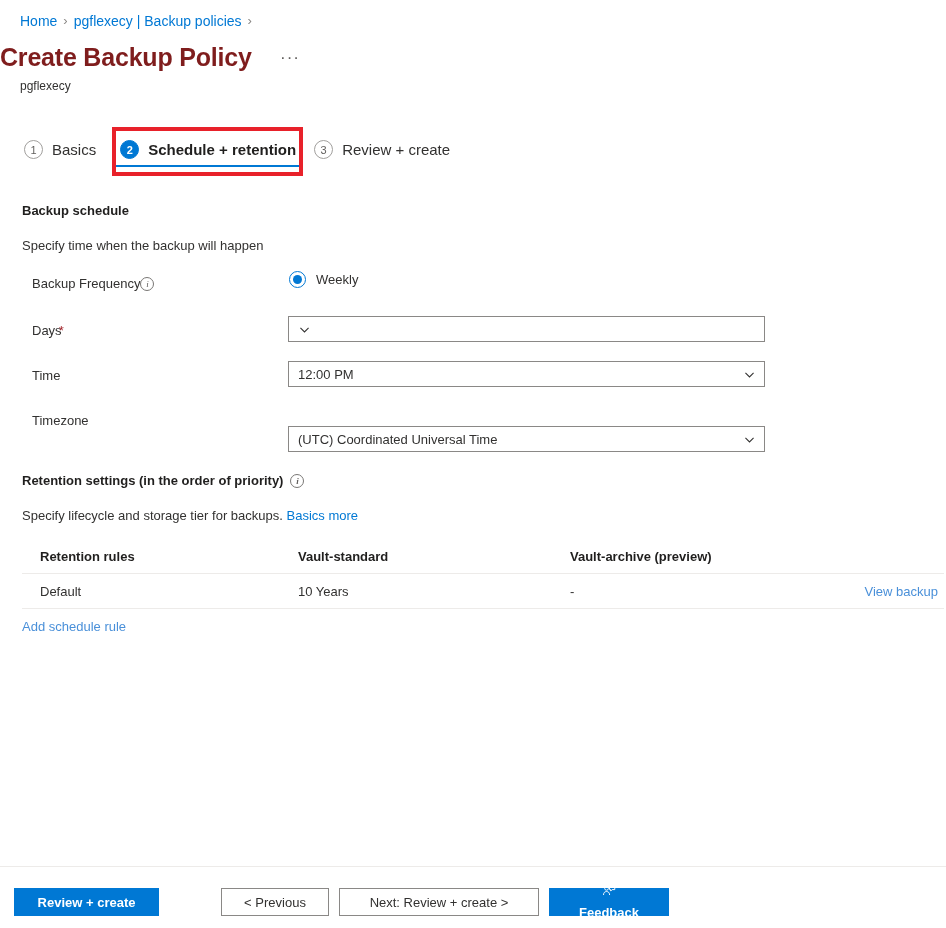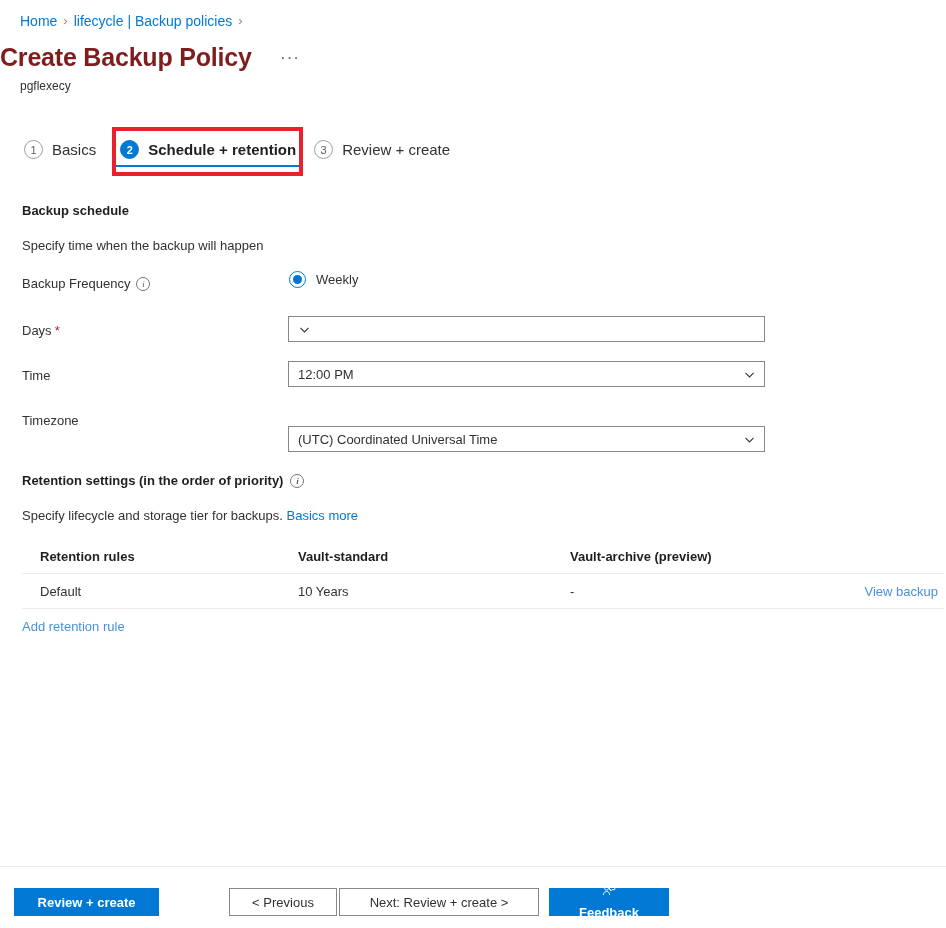--- a/index.html
+++ b/index.html
@@ -173,27 +173,27 @@
     font-family: "Liberation Serif", serif;
     color: #605e5c;
     box-sizing: border-box;
     cursor: pointer;
     flex: 0 0 auto;
   }
 
   
   .flabel {
     position: absolute;
-    left: 22px;
+    left: 32px;
     font-size: 13px;
     color: #323130;
     line-height: 18px;
     display: flex;
     align-items: center;
-    gap: 6px;
+    gap: 0;
     white-space: nowrap;
   }
   .req-star {
     color: #a4262c;
     font-size: 13px;
     margin-left: -3px;
   }
 
   .radio-row {
     position: absolute;
@@ -345,21 +345,21 @@
   }
   .fb-icon { width: 14px; height: 14px; flex: 0 0 auto; }
   .fb-icon svg { display: block; }
 </style>
 </head>
 <body>
 
 <div class="breadcrumb">
   <span class="crumb-link">Home</span>
   <span class="crumb-sep">›</span>
-  <span class="crumb-link">lifecycle | Backup policies</span>
+  <span class="crumb-link">pgflexecy | Backup policies</span>
   <span class="crumb-sep">›</span>
 </div>
 
 <div class="page-title">Create Backup Policy</div>
 <div class="ellipsis-menu">···</div>
 <div class="page-subtitle">pgflexecy</div>
 
 <div class="wizard">
 
   <div class="wstep">
@@ -451,26 +451,26 @@
   </div>
   <div class="rrow">
     <div class="c c1">Default</div>
     <div class="c c2">10 Years</div>
     <div class="c c3">-</div>
     <div class="c c4">
       <span class="view-details">View backup</span>
     </div>
   </div>
 </div>
-<div class="add-rule">Add retention rule</div>
+<div class="add-rule">Add schedule rule</div>
 
 <div class="footer-divider"></div>
 <div class="footer">
   <div class="btn btn-primary" style="left:14px; top:21px; width:145px;">Review + create</div>
-  <div class="btn btn-secondary" style="left:221px; top:21px; width:108px;margin-left:8px;">&lt; Previous</div>
+  <div class="btn btn-secondary" style="left:221px; top:21px; width:108px;">&lt; Previous</div>
   <div class="btn btn-secondary" style="left:339px; top:21px; width:200px;">Next: Review + create &gt;</div>
   <div class="btn btn-feedback" style="left:549px; top:21px; width:120px;">
     <span class="fb-icon">
       <svg viewBox="0 0 16 16" width="14" height="14" fill="none" stroke="#ffffff" stroke-width="1.1">
         <circle cx="5.2" cy="5" r="2.1"></circle>
         <path d="M1.7 12.6 C1.7 9.9 3.3 8.6 5.2 8.6 C7.1 8.6 8.7 9.9 8.7 12.6"></path>
         <path d="M8.6 2 L14.6 2 L14.6 6.4 L11.6 6.4 L9.9 8.1 L9.9 6.4 L8.6 6.4 Z"></path>
       </svg>
     </span>
     <span>Feedback</span>

